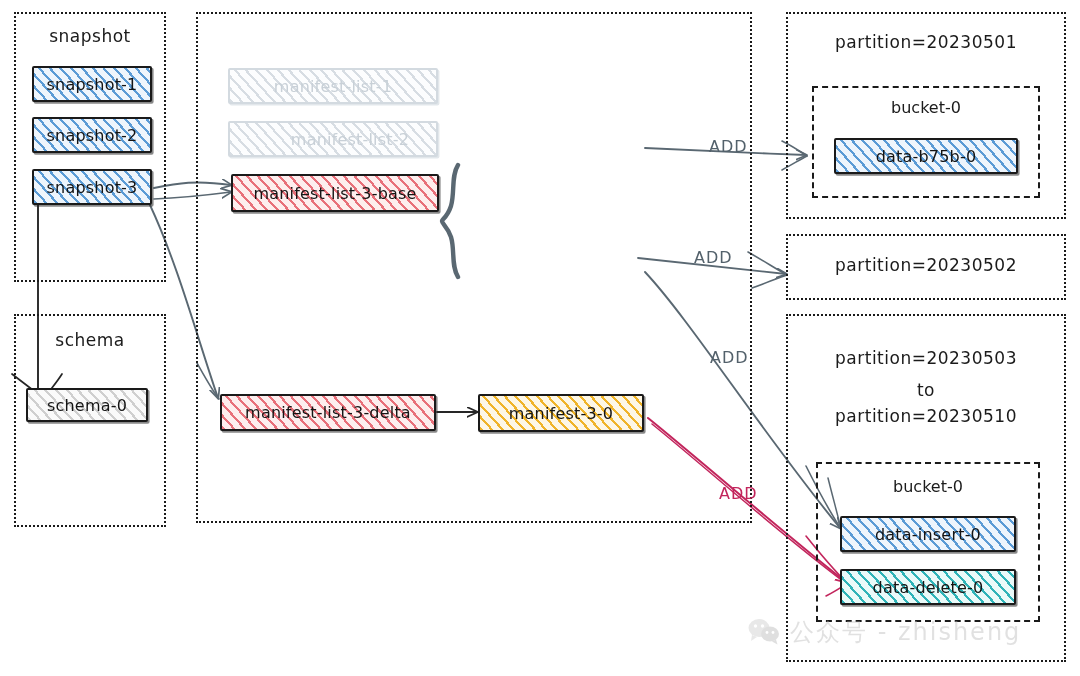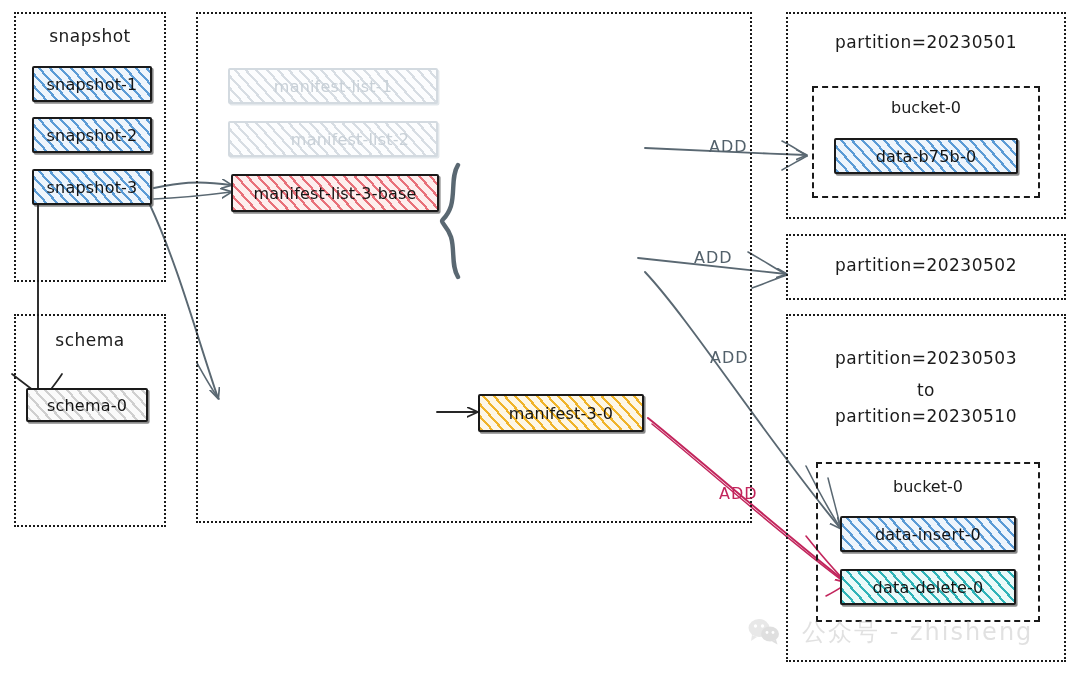--- a/index.html
+++ b/index.html
@@ -48,21 +48,21 @@
 
   
   #links{position:absolute;left:0;top:0;width:1080px;height:676px;
          pointer-events:none;}
 
   .edge-label{position:absolute;font-size:16px;letter-spacing:1px;
               color:#53616b;background:transparent;white-space:nowrap;}
   .edge-label.pink{color:#c2255c;}
 
   
-  #watermark{position:absolute;display:flex;align-items:center;gap:20px;
+  #watermark{position:absolute;display:flex;align-items:center;gap:8px;
              opacity:.42;color:#b9b9b9;font-size:24px;white-space:nowrap;
              letter-spacing:2px;}
 </style>
 </head>
 <body>
 
 <div id="stage">
 
   <svg id="links" viewBox="0 0 1080 676" xmlns="http://www.w3.org/2000/svg">
     <defs>
@@ -169,20 +169,23 @@
 
   <div class="node fill-faded faded" style="left:228px;top:68px;width:210px;height:36px;">
     <span>manifest-list-1</span>
   </div>
   <div class="node fill-faded faded" style="left:228px;top:121px;width:210px;height:36px;padding-left:34px;">
     <span>manifest-list-2</span>
   </div>
   <div class="node fill-red" style="left:231px;top:174px;width:208px;height:38px;">
     <span>manifest-list-3-base</span>
   </div>
+  <div class="node fill-red" style="left:220px;top:394px;width:216px;height:37px;">
+    <span>manifest-list-3-delta</span>
+  </div>
 
   <div class="node fill-yellow" style="left:478px;top:394px;width:166px;height:38px;">
     <span>manifest-3-0</span>
   </div>
 
   <div class="node fill-blue" style="left:834px;top:138px;width:184px;height:36px;">
     <span>data-b75b-0</span>
   </div>
   <div class="node fill-blue" style="left:840px;top:516px;width:176px;height:36px;">
     <span>data-insert-0</span>

